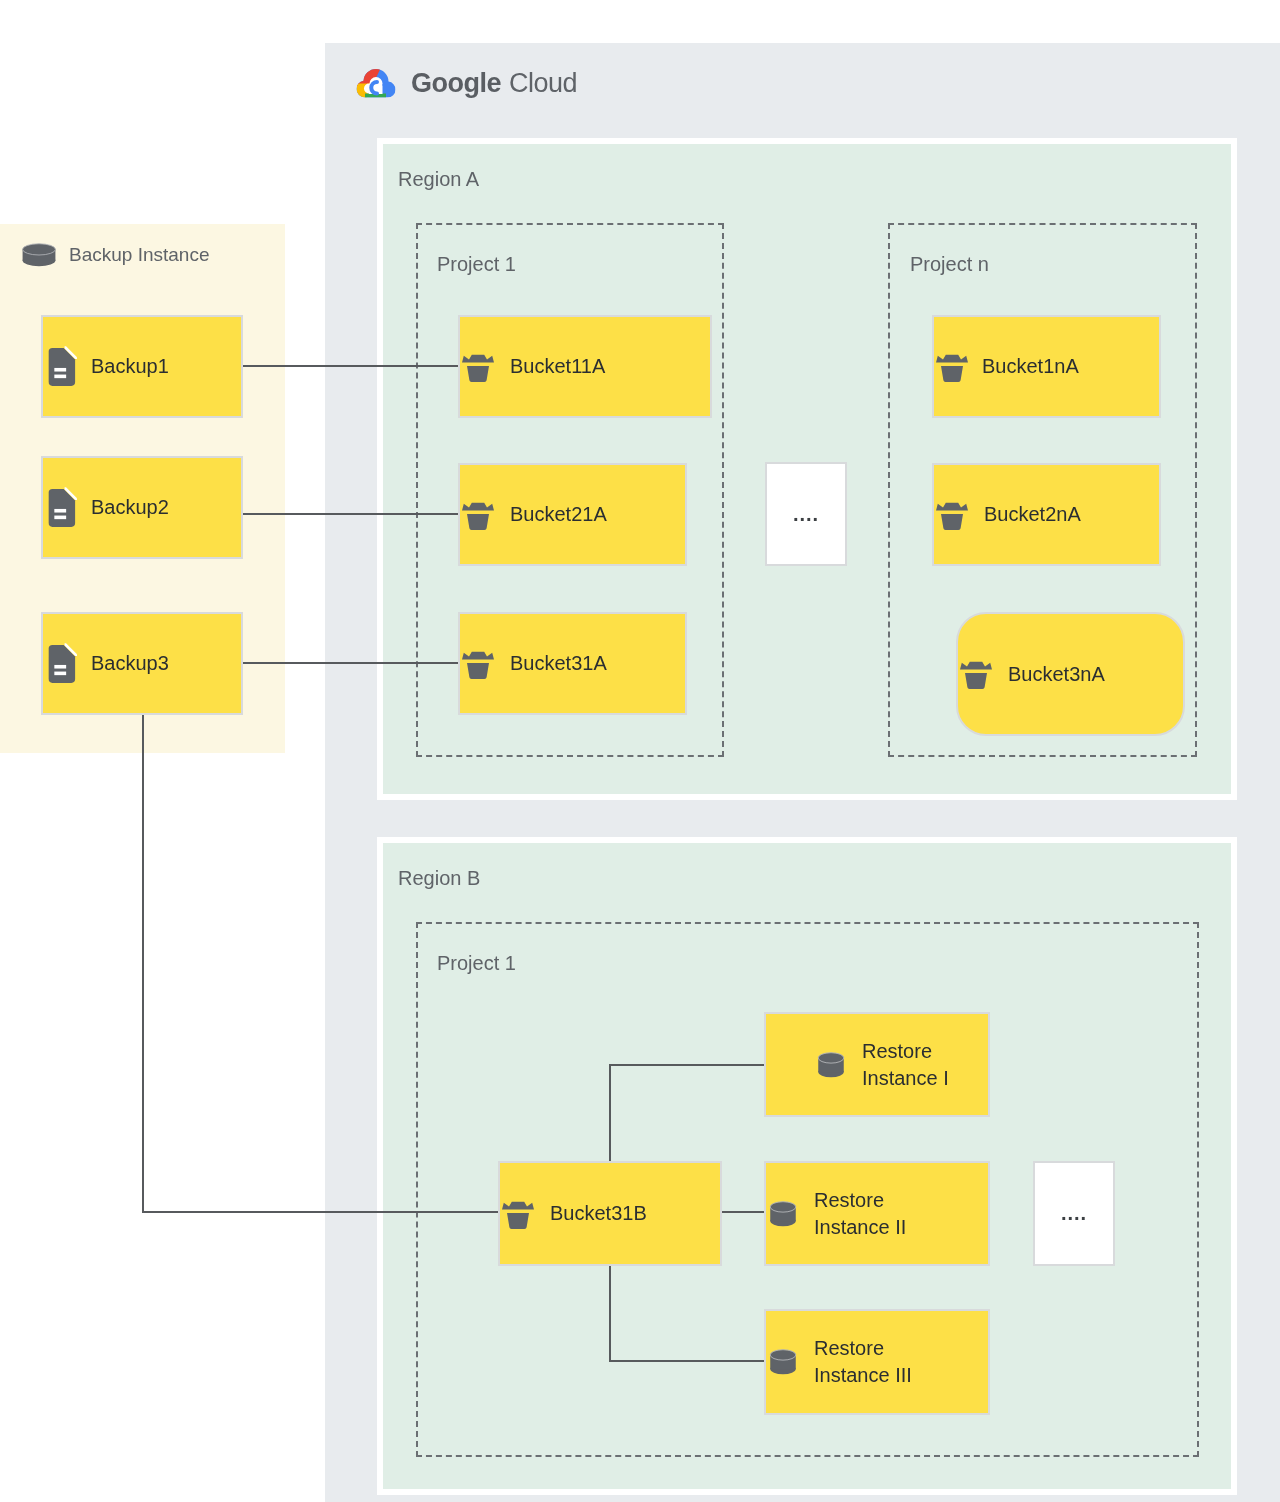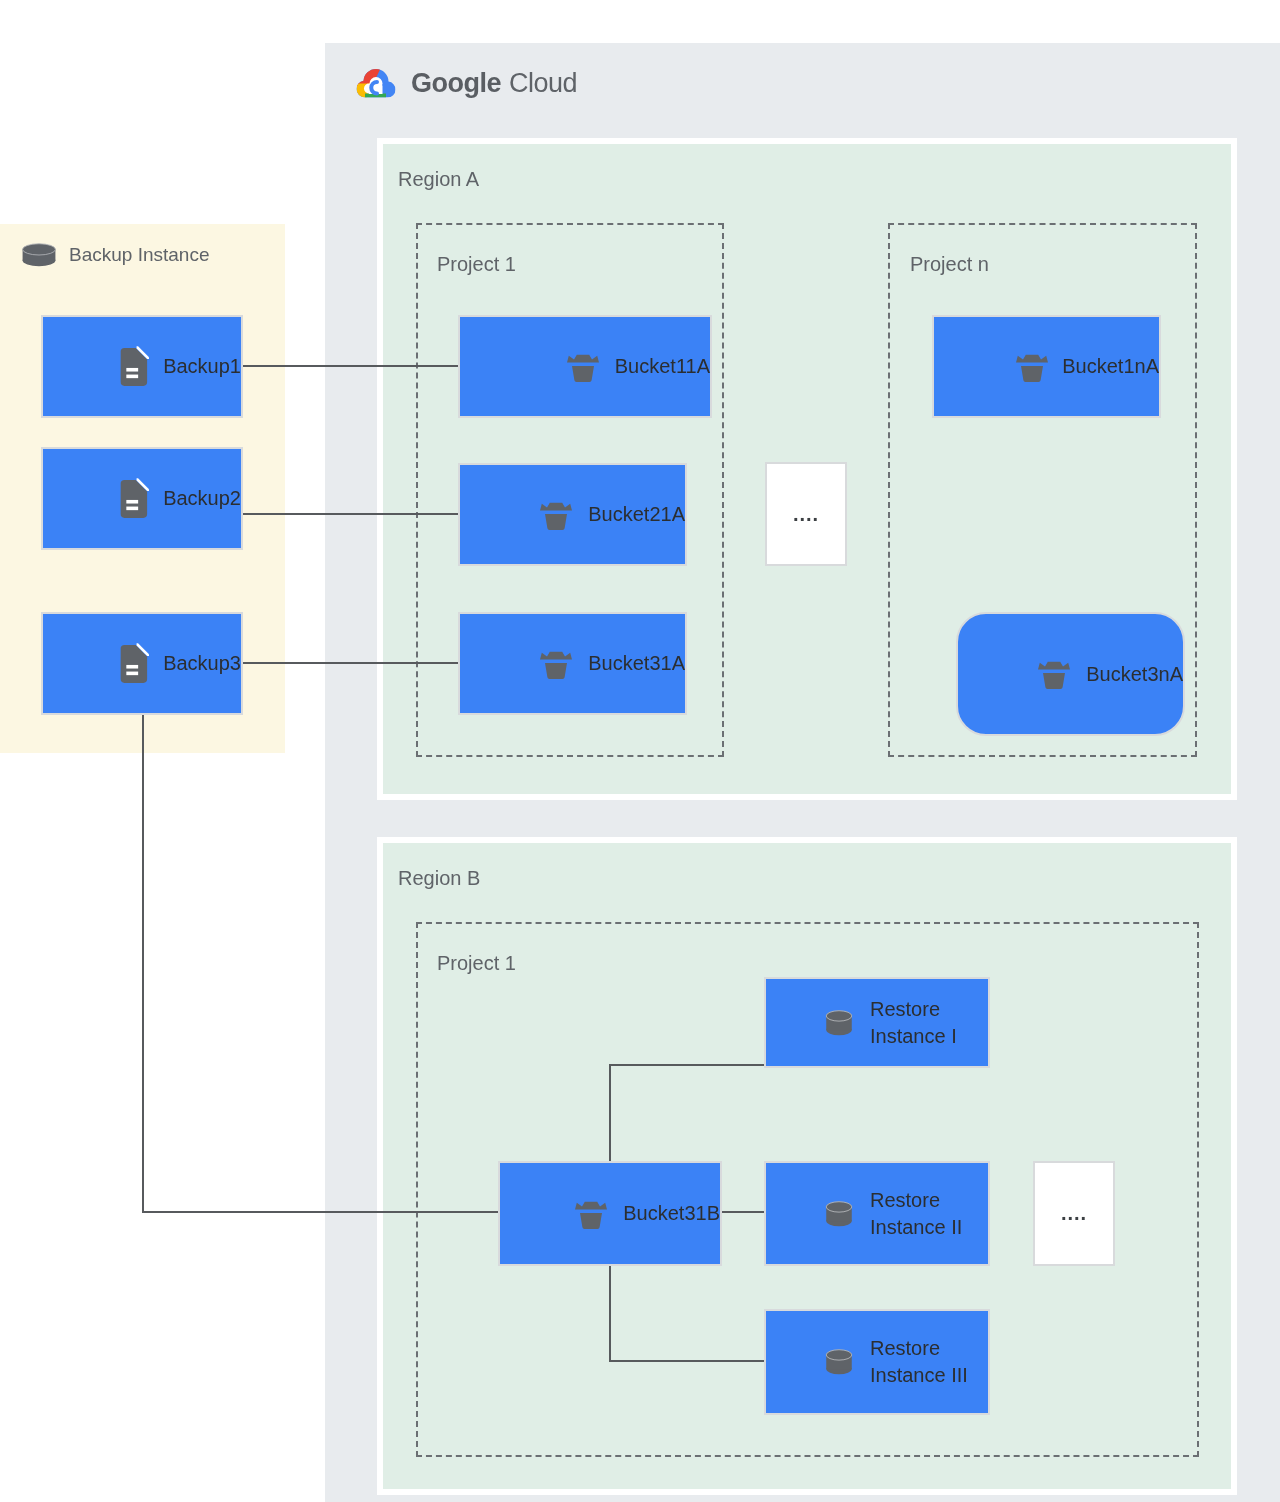--- a/index.html
+++ b/index.html
@@ -19,22 +19,22 @@
   .proj-na{left:888px;top:188px;width:309px;height:534px;}
   .proj-1b{left:416px;top:887px;width:783px;height:535px;}
   
   .zone-label{font-size:20px;color:#5f6368;z-index:3;white-space:nowrap;}
   .bp-title{left:20px;top:207px;display:flex;align-items:center;gap:11px;z-index:3;}
   .bp-title span{font-size:19px;color:#5f6368;}
   
   .conn{background:#575a5d;z-index:4;}
   
   .node{
-    background:#3b82f6;border:2px solid #d8dadc;box-sizing:border-box;z-index:5;
-    display:flex;align-items:center;justify-content:flex-end;gap:14px;
+    background:#fde047;border:2px solid #d8dadc;box-sizing:border-box;z-index:5;
+    display:flex;align-items:center;justify-content:flex-start;gap:14px;
     font-size:20px;color:#2b2e31;
   }
   .node .lbl{white-space:nowrap;}
   .node .lbl-wrap{width:118px;line-height:1.35;white-space:normal;}
   .b-node{left:41px;width:202px;height:103px;}
   .dots-box{
     background:#ffffff;border:2px solid #d8dadc;box-sizing:border-box;z-index:5;
     display:flex;align-items:center;justify-content:center;
     font-size:20px;font-weight:700;color:#3c4043;letter-spacing:1px;
   }
@@ -132,21 +132,21 @@
   <div class="abs conn" style="left:722px;top:1176px;width:42px;height:2px;"></div>
   <div class="abs conn" style="left:609px;top:1231px;width:2px;height:96px;"></div>
   <div class="abs conn" style="left:609px;top:1325px;width:155px;height:2px;"></div>
 
   <div class="abs node b-node" style="top:280px;">
     <svg class="icon" width="34" height="42">
         <use href="#ic-doc"></use>
       </svg>
     <span class="lbl">Backup1</span>
   </div>
-  <div class="abs node b-node" style="top:412px;padding-left:16px;">
+  <div class="abs node b-node" style="top:421px;">
     <svg class="icon" width="34" height="42">
         <use href="#ic-doc"></use>
       </svg>
     <span class="lbl">Backup2</span>
   </div>
   <div class="abs node b-node" style="top:577px;">
     <svg class="icon" width="34" height="42">
         <use href="#ic-doc"></use>
       </svg>
     <span class="lbl">Backup3</span>
@@ -174,34 +174,40 @@
   <div class="abs dots-box" style="left:765px;top:427px;width:82px;height:104px;">
     <span>....</span>
   </div>
 
   <div class="abs node" style="left:932px;top:280px;width:229px;height:103px;gap:12px;">
     <svg class="icon" width="36" height="36">
         <use href="#ic-bucket"></use>
       </svg>
     <span class="lbl">Bucket1nA</span>
   </div>
+  <div class="abs node" style="left:932px;top:428px;width:229px;height:103px;">
+    <svg class="icon" width="36" height="36">
+        <use href="#ic-bucket"></use>
+      </svg>
+    <span class="lbl">Bucket2nA</span>
+  </div>
   <div class="abs node" style="left:956px;top:577px;width:229px;height:124px;border-radius:30px;">
     <svg class="icon" width="36" height="36">
         <use href="#ic-bucket"></use>
       </svg>
     <span class="lbl">Bucket3nA</span>
   </div>
 
   <div class="abs node" style="left:498px;top:1126px;width:224px;height:105px;">
     <svg class="icon" width="36" height="36">
         <use href="#ic-bucket"></use>
       </svg>
     <span class="lbl">Bucket31B</span>
   </div>
-  <div class="abs node" style="left:764px;top:942px;width:226px;height:91px;">
+  <div class="abs node" style="left:764px;top:977px;width:226px;height:105px;padding-left:48px;">
     <svg class="icon" width="34" height="34">
         <use href="#ic-db"></use>
       </svg>
     <span class="lbl-wrap">Restore Instance I</span>
   </div>
   <div class="abs node" style="left:764px;top:1126px;width:226px;height:105px;">
     <svg class="icon" width="34" height="34">
         <use href="#ic-db"></use>
       </svg>
     <span class="lbl-wrap">Restore Instance II</span>

